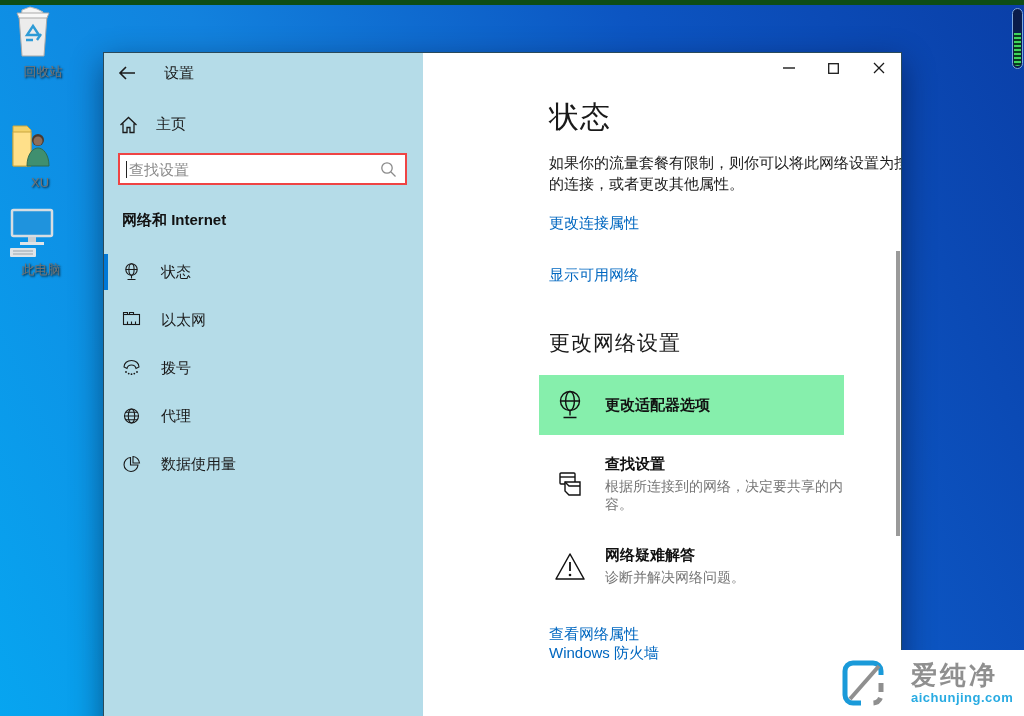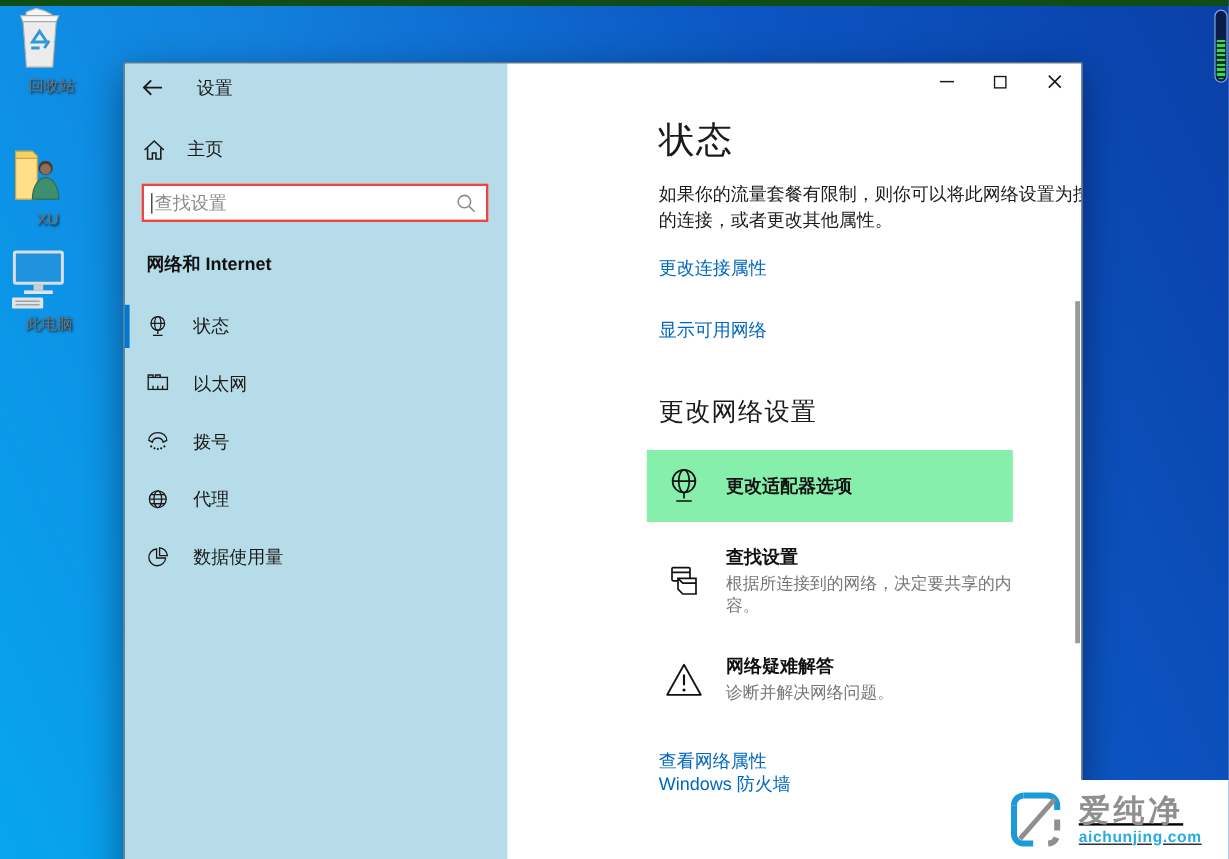--- a/index.html
+++ b/index.html
@@ -64,21 +64,21 @@
   .setting-row .txt .t { font-size:15px; color:#111; font-weight:bold; }
   .setting-row .txt .d { font-size:14px; color:#767676; margin-top:4px; }
 
   .bottom-links .link { }
   .bottom-links .link:first-child { margin-top:28px; }
 
   .scroll-thumb { position:absolute; right:1px; top:198px; width:4px; height:285px; background:#9a9a9a; }
 
   
   .watermark { position:absolute; right:0; bottom:0; width:191px; height:66px; background:#fff;
-      display:flex; align-items:center; padding-left:6px; gap:8px;text-decoration:underline; }
+      display:flex; align-items:center; padding-left:6px; gap:20px; }
   .wm-text .cn { font-size:26px; color:#8f8f8f; font-weight:bold; letter-spacing:3px; line-height:26px; }
   .wm-text .en { font-size:13px; color:#29abe2; font-weight:bold; margin-top:2px; letter-spacing:.5px; }
 
   svg { display:block; }
 </style>
 </head>
 <body>
 
 <div>
   <div class="top-strip"></div>

